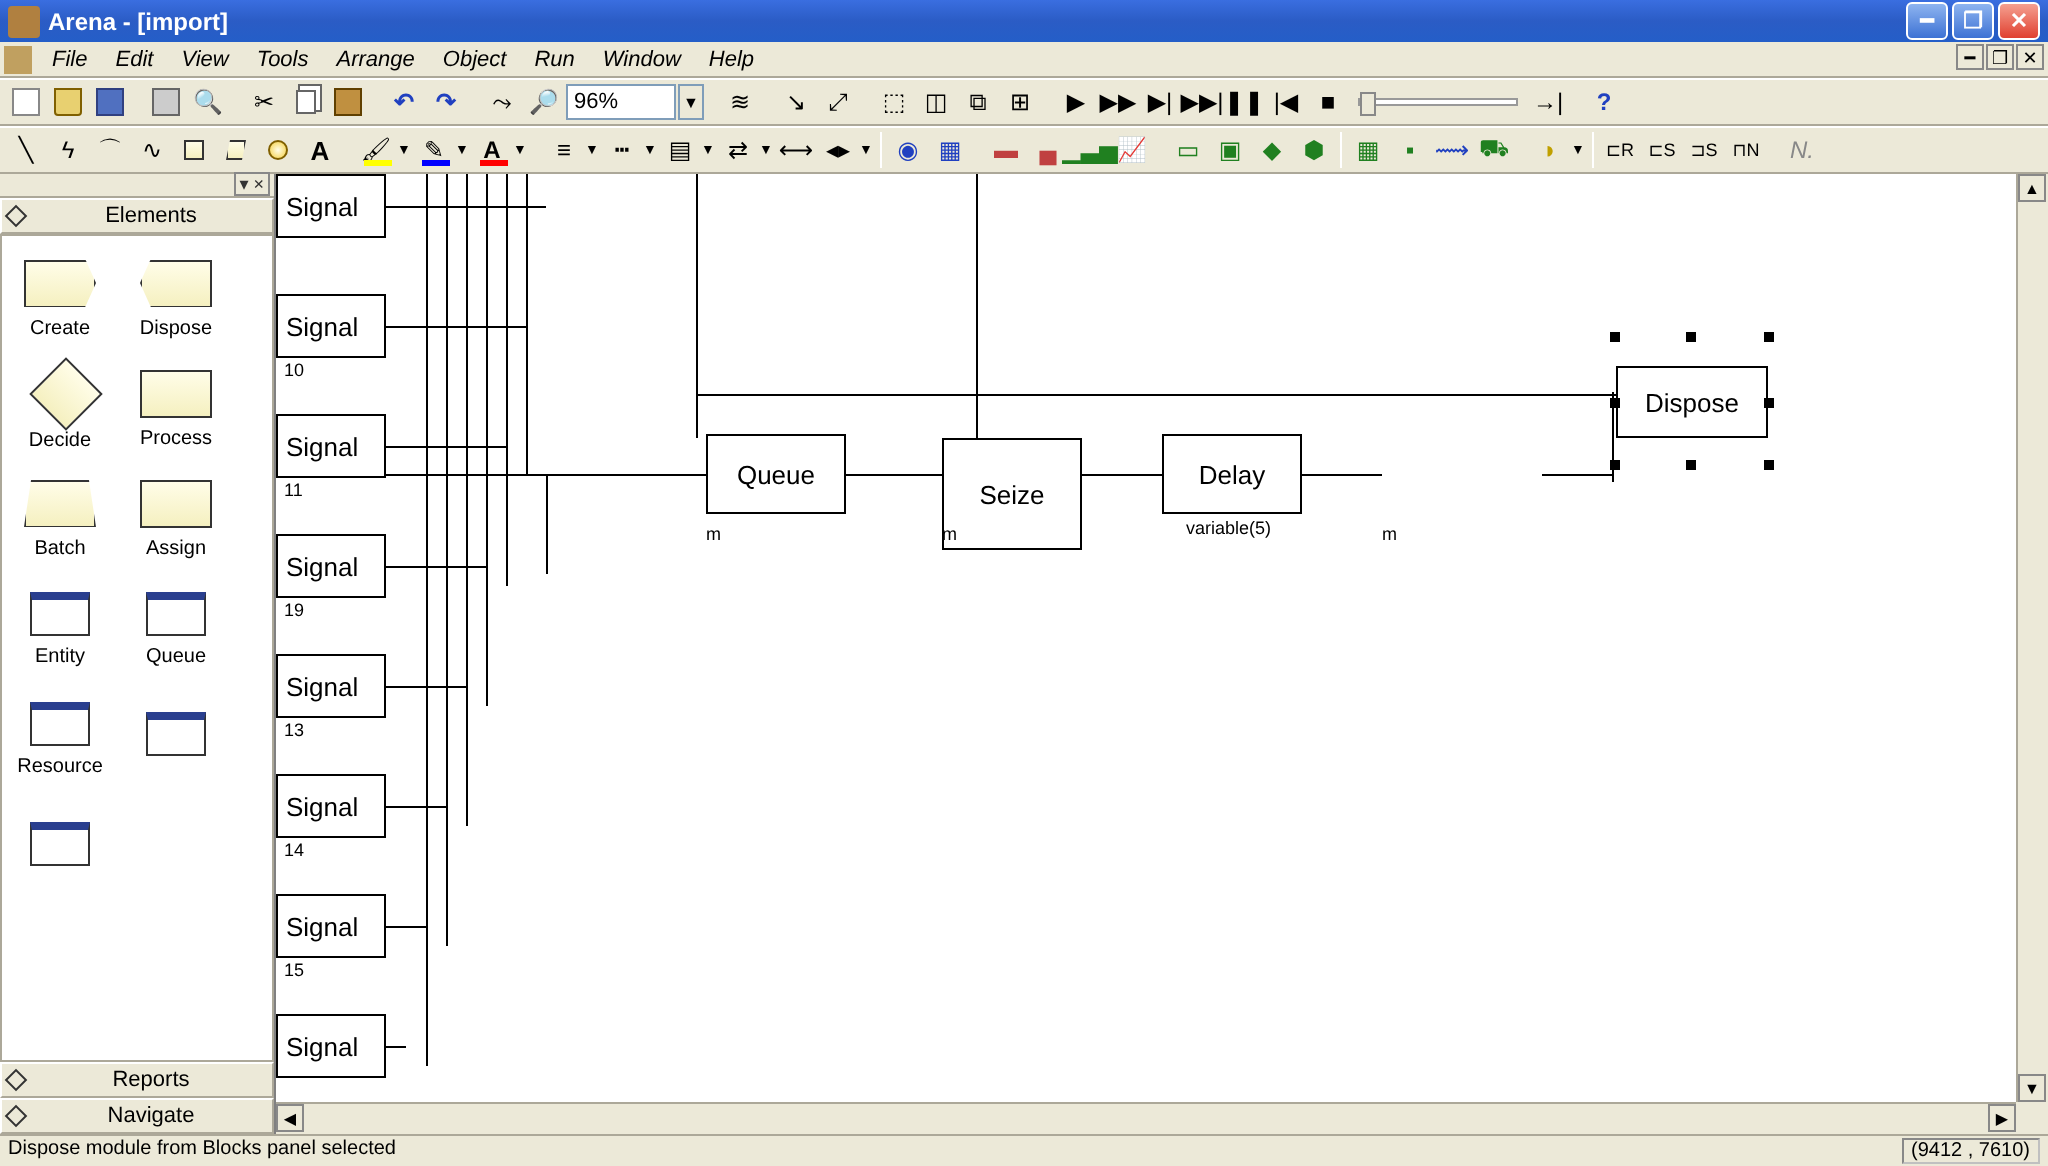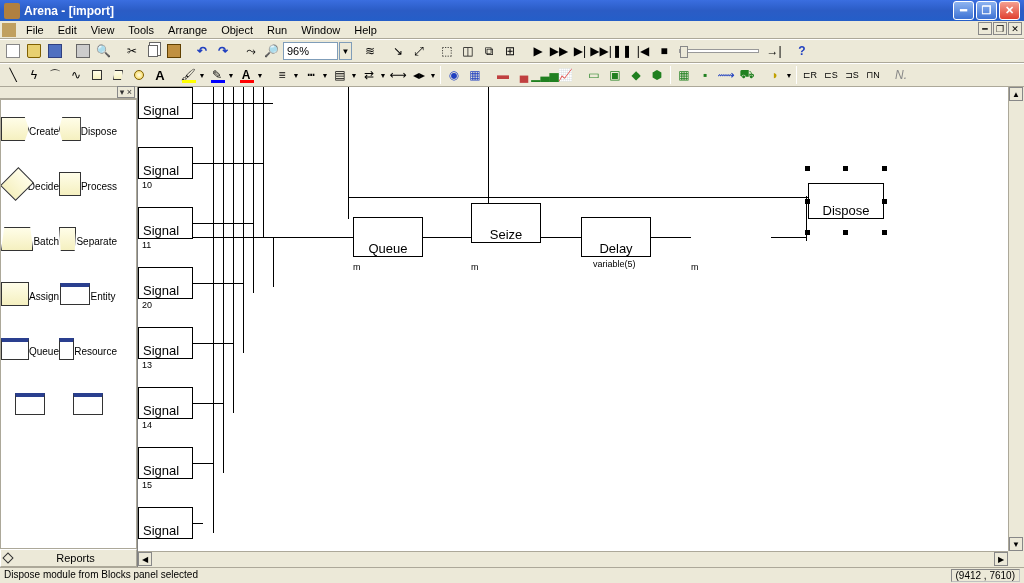--- a/index.html
+++ b/index.html
@@ -7,21 +7,21 @@
   
   .titlebar { height: 21px; background: linear-gradient(to bottom, #3a6ee0 0%, #2b5cc5 50%, #245ec8 100%); display: flex; align-items: center; padding: 0 4px; color: #fff; font-weight: bold; font-size: 12px; }
   .titlebar .icon { width: 16px; height: 16px; background: #b08040; margin-right: 4px; border-radius: 2px; }
   .titlebar .spacer { flex: 1; }
   .winbtn { width: 21px; height: 19px; margin-left: 2px; border: 1px solid #fff; border-radius: 3px; display: flex; align-items: center; justify-content: center; font-size: 11px; cursor: pointer; }
   .winbtn.min, .winbtn.max { background: linear-gradient(to bottom, #8eb4f0, #3d72d4); }
   .winbtn.close { background: linear-gradient(to bottom, #f5a090, #e04030); }
   
   .menubar { height: 18px; background: #ece9d8; display: flex; align-items: center; padding: 0 2px; border-bottom: 1px solid #aca899; position: relative; }
   .menubar .appicon { width: 14px; height: 14px; background: #c0a060; margin-right: 3px; }
-  .menuitem { padding: 16px 7px; height: 100%; display: flex; align-items: center; cursor: pointer; }
+  .menuitem { padding: 16px 7px; height: 100%; display: flex; align-items: center; cursor: pointer; font-style: italic; }
   .mdi-btns { position: absolute; right: 2px; top: 1px; display: flex; gap: 1px; }
   .mdi-btns span { width: 14px; height: 13px; background: #ece9d8; border: 1px solid #888; font-size: 9px; display: flex; align-items: center; justify-content: center; cursor: pointer; }
   
   .toolbar { height: 24px; background: #ece9d8; border-top: 1px solid #fff; border-bottom: 1px solid #aca899; display: flex; align-items: center; padding: 0 3px; gap: 1px; }
   .tbtn { width: 20px; height: 20px; display: flex; align-items: center; justify-content: center; cursor: pointer; font-size: 12px; border: 1px solid transparent; }
   .tgap { width: 6px; }
   .tsep { width: 1px; height: 18px; background: #aca899; margin: 0 2px; border-right: 1px solid #fff; }
   .zoom-box { width: 55px; height: 18px; border: 1px solid #7f9db9; background: #fff; display: flex; align-items: center; padding: 0 3px; font-size: 11px; }
   .zoom-arrow { width: 13px; height: 18px; background: #ece9d8; border: 1px solid #7f9db9; font-size: 8px; display: flex; align-items: center; justify-content: center; cursor: pointer; }
   .slider-track { width: 80px; height: 4px; border: 1px solid #999; background: #fff; margin: 0 4px; position: relative; }
@@ -29,40 +29,40 @@
   
   .main { display: flex; height: calc(100% - 21px - 18px - 24px - 24px - 16px); }
   
   .project-bar { width: 138px; background: #ece9d8; border-right: 1px solid #808080; display: flex; flex-direction: column; font-size: 11px; }
   .pb-close { height: 12px; text-align: right; padding-right: 2px; font-size: 9px; color: #333; border-bottom: 1px solid #aca899; }
   .pb-close span { border: 1px solid #888; padding: 0 2px; cursor: pointer; background: #ece9d8; }
   .panel-hdr { height: 18px; display: flex; align-items: center; border: 1px solid #fff; border-bottom: 1px solid #aca899; border-right: 1px solid #aca899; padding: 0 3px; cursor: pointer; }
   .panel-hdr .diamond { width: 8px; height: 8px; border: 1px solid #333; transform: rotate(45deg); margin-right: 6px; }
   .panel-hdr .label { flex: 1; text-align: center; }
   .panel-body { flex: 1; background: #fff; border: 1px solid #aca899; overflow-y: auto; overflow-x: hidden; display: flex; flex-wrap: wrap; padding: 4px 0; align-content: flex-start; }
-  .mod { width: 58px; height: 55px; display: flex; align-items: center; justify-content: center; cursor: pointer; }
+  .mod { width: 58px; height: 55px; display: flex; flex-direction: column; align-items: center; justify-content: center; cursor: pointer; }
   .mod-icon { width: 36px; height: 24px; margin-bottom: 5px; }
   .mod-label { font-size: 10px; text-align: center; }
   .shape-box { background: linear-gradient(to bottom, #fffde8, #f5f0c0); border: 1px solid #333; }
   .shape-rect { width: 36px; height: 24px; }
   .shape-trap-r { width: 36px; height: 24px; clip-path: polygon(0 0, 85% 0, 100% 50%, 85% 100%, 0 100%); }
   .shape-trap-l { width: 36px; height: 24px; clip-path: polygon(15% 0, 100% 0, 100% 100%, 15% 100%, 0 50%); }
   .shape-diamond { width: 26px; height: 26px; transform: rotate(45deg); margin-left: 5px; }
   .shape-batch { width: 36px; height: 24px; clip-path: polygon(10% 0, 90% 0, 100% 100%, 0 100%); }
   .shape-sep { width: 36px; height: 24px; clip-path: polygon(0 0, 100% 0, 90% 100%, 10% 100%); }
   .shape-sheet { width: 30px; height: 22px; background: #fff; border: 1px solid #333; border-top: 4px solid #2a3f8f; }
   
   .canvas-wrap { flex: 1; position: relative; background: #fff; }
   .canvas { position: absolute; left: 0; top: 0; right: 16px; bottom: 16px; background: #fff; overflow: hidden; }
   .hscroll { position: absolute; left: 0; right: 16px; bottom: 0; height: 16px; background: #ece9d8; border-top: 1px solid #aca899; }
   .vscroll { position: absolute; right: 0; top: 0; bottom: 16px; width: 16px; background: #ece9d8; border-left: 1px solid #aca899; }
   .scroll-corner { position: absolute; right: 0; bottom: 0; width: 16px; height: 16px; background: #ece9d8; }
   .scrbtn { width: 14px; height: 14px; background: #ece9d8; border: 1px solid #888; font-size: 8px; display: flex; align-items: center; justify-content: center; position: absolute; cursor: pointer; }
   
-  .block { position: absolute; border: 1px solid #000; background: #fff; display: flex; align-items: flex-end; justify-content: center; font-size: 13px; }
+  .block { position: absolute; border: 1px solid #000; background: #fff; display: flex; align-items: center; justify-content: center; font-size: 13px; }
   .block.signal { width: 55px; height: 32px; left: 0; padding-left: 4px; justify-content: flex-start; }
   .wire { position: absolute; background: #000; }
   .sel-handle { position: absolute; width: 5px; height: 5px; background: #000; }
   .sub { position: absolute; font-size: 9px; }
   
   .statusbar { height: 16px; background: #ece9d8; border-top: 1px solid #aca899; font-size: 10px; padding: 1px 4px; display: flex; }
   .statusbar .seg { border: 1px solid #c0c0c0; border-top-color: #888; border-left-color: #888; padding: 0 4px; }
   
   
   .ic { width: 14px; height: 14px; display: inline-block; }
@@ -260,44 +260,44 @@
   <div class="tbtn" style="font-size:9px">⊐S</div>
   <div class="tbtn" style="font-size:9px">⊓N</div>
   <div class="tgap"></div>
   <div class="tbtn" style="font-style:italic;color:#888">N.</div>
 </div>
 
 <div class="main">
 
   <div class="project-bar">
     <div class="pb-close"><span>▾ ×</span></div>
+    <div class="panel-hdr">
+        <div class="diamond"></div>
+        <span class="label">Elements</span>
+      </div>
     <div class="panel-body">
       <div class="mod">
           <div class="mod-icon shape-box shape-trap-r"></div>
           <div class="mod-label">Create</div>
         </div>
       <div class="mod">
           <div class="mod-icon shape-box shape-trap-l"></div>
           <div class="mod-label">Dispose</div>
         </div>
       <div class="mod">
           <div class="mod-icon shape-box shape-diamond"></div>
           <div class="mod-label">Decide</div>
         </div>
       <div class="mod">
           <div class="mod-icon shape-box shape-rect"></div>
           <div class="mod-label">Process</div>
         </div>
       <div class="mod">
           <div class="mod-icon shape-box shape-batch"></div>
           <div class="mod-label">Batch</div>
-        </div>
-      <div class="mod">
-          <div class="mod-icon shape-box shape-sep"></div>
-          <div class="mod-label">Separate</div>
         </div>
       <div class="mod">
           <div class="mod-icon shape-box shape-rect"></div>
           <div class="mod-label">Assign</div>
         </div>
       <div class="mod">
           <div class="mod-icon shape-sheet"></div>
           <div class="mod-label">Entity</div>
         </div>
       <div class="mod">
@@ -311,20 +311,24 @@
       <div class="mod">
           <div class="mod-icon shape-sheet"></div>
         </div>
       <div class="mod">
           <div class="mod-icon shape-sheet"></div>
         </div>
     </div>
     <div class="panel-hdr">
         <div class="diamond"></div>
         <span class="label">Reports</span>
+      </div>
+    <div class="panel-hdr">
+        <div class="diamond"></div>
+        <span class="label">Navigate</span>
       </div>
   </div>
 
   <div class="canvas-wrap">
     <div class="canvas">
 
       <div class="wire" style="left:75px;top:0;width:1px;height:446px"></div>
       <div class="wire" style="left:85px;top:0;width:1px;height:386px"></div>
       <div class="wire" style="left:95px;top:0;width:1px;height:326px"></div>
       <div class="wire" style="left:105px;top:0;width:1px;height:266px"></div>
@@ -352,21 +356,21 @@
         </div>
       <div class="wire" style="left:55px;top:136px;width:60px;height:1px"></div>
       <div class="wire" style="left:55px;top:150px;width:160px;height:1px"></div>
       <div class="wire" style="left:135px;top:150px;width:1px;height:50px"></div>
       <div class="sub" style="left:4px;top:153px">11</div>
 
       <div class="block signal" style="top:180px">
           <span>Signal</span>
         </div>
       <div class="wire" style="left:55px;top:196px;width:50px;height:1px"></div>
-      <div class="sub" style="left:4px;top:213px">20</div>
+      <div class="sub" style="left:4px;top:213px">19</div>
 
       <div class="block signal" style="top:240px">
           <span>Signal</span>
         </div>
       <div class="wire" style="left:55px;top:256px;width:40px;height:1px"></div>
       <div class="sub" style="left:4px;top:273px">13</div>
 
       <div class="block signal" style="top:300px">
           <span>Signal</span>
         </div>
@@ -383,21 +387,21 @@
           <span>Signal</span>
         </div>
       <div class="wire" style="left:55px;top:436px;width:10px;height:1px"></div>
 
       <div class="wire" style="left:135px;top:150px;width:80px;height:1px"></div>
       <div class="block" style="left:215px;top:130px;width:70px;height:40px">
           <span>Queue</span>
         </div>
       <div class="sub" style="left:215px;top:175px">m</div>
       <div class="wire" style="left:285px;top:150px;width:48px;height:1px"></div>
-      <div class="block" style="left:333px;top:116px;width:70px;height:40px">
+      <div class="block" style="left:333px;top:132px;width:70px;height:56px">
           <span>Seize</span>
         </div>
       <div class="sub" style="left:333px;top:175px">m</div>
       <div class="wire" style="left:403px;top:150px;width:40px;height:1px"></div>
       <div class="block" style="left:443px;top:130px;width:70px;height:40px">
           <span>Delay</span>
         </div>
       <div class="sub" style="left:455px;top:172px">variable(5)</div>
       <div class="wire" style="left:513px;top:150px;width:40px;height:1px"></div>
       <div class="sub" style="left:553px;top:175px">m</div>

